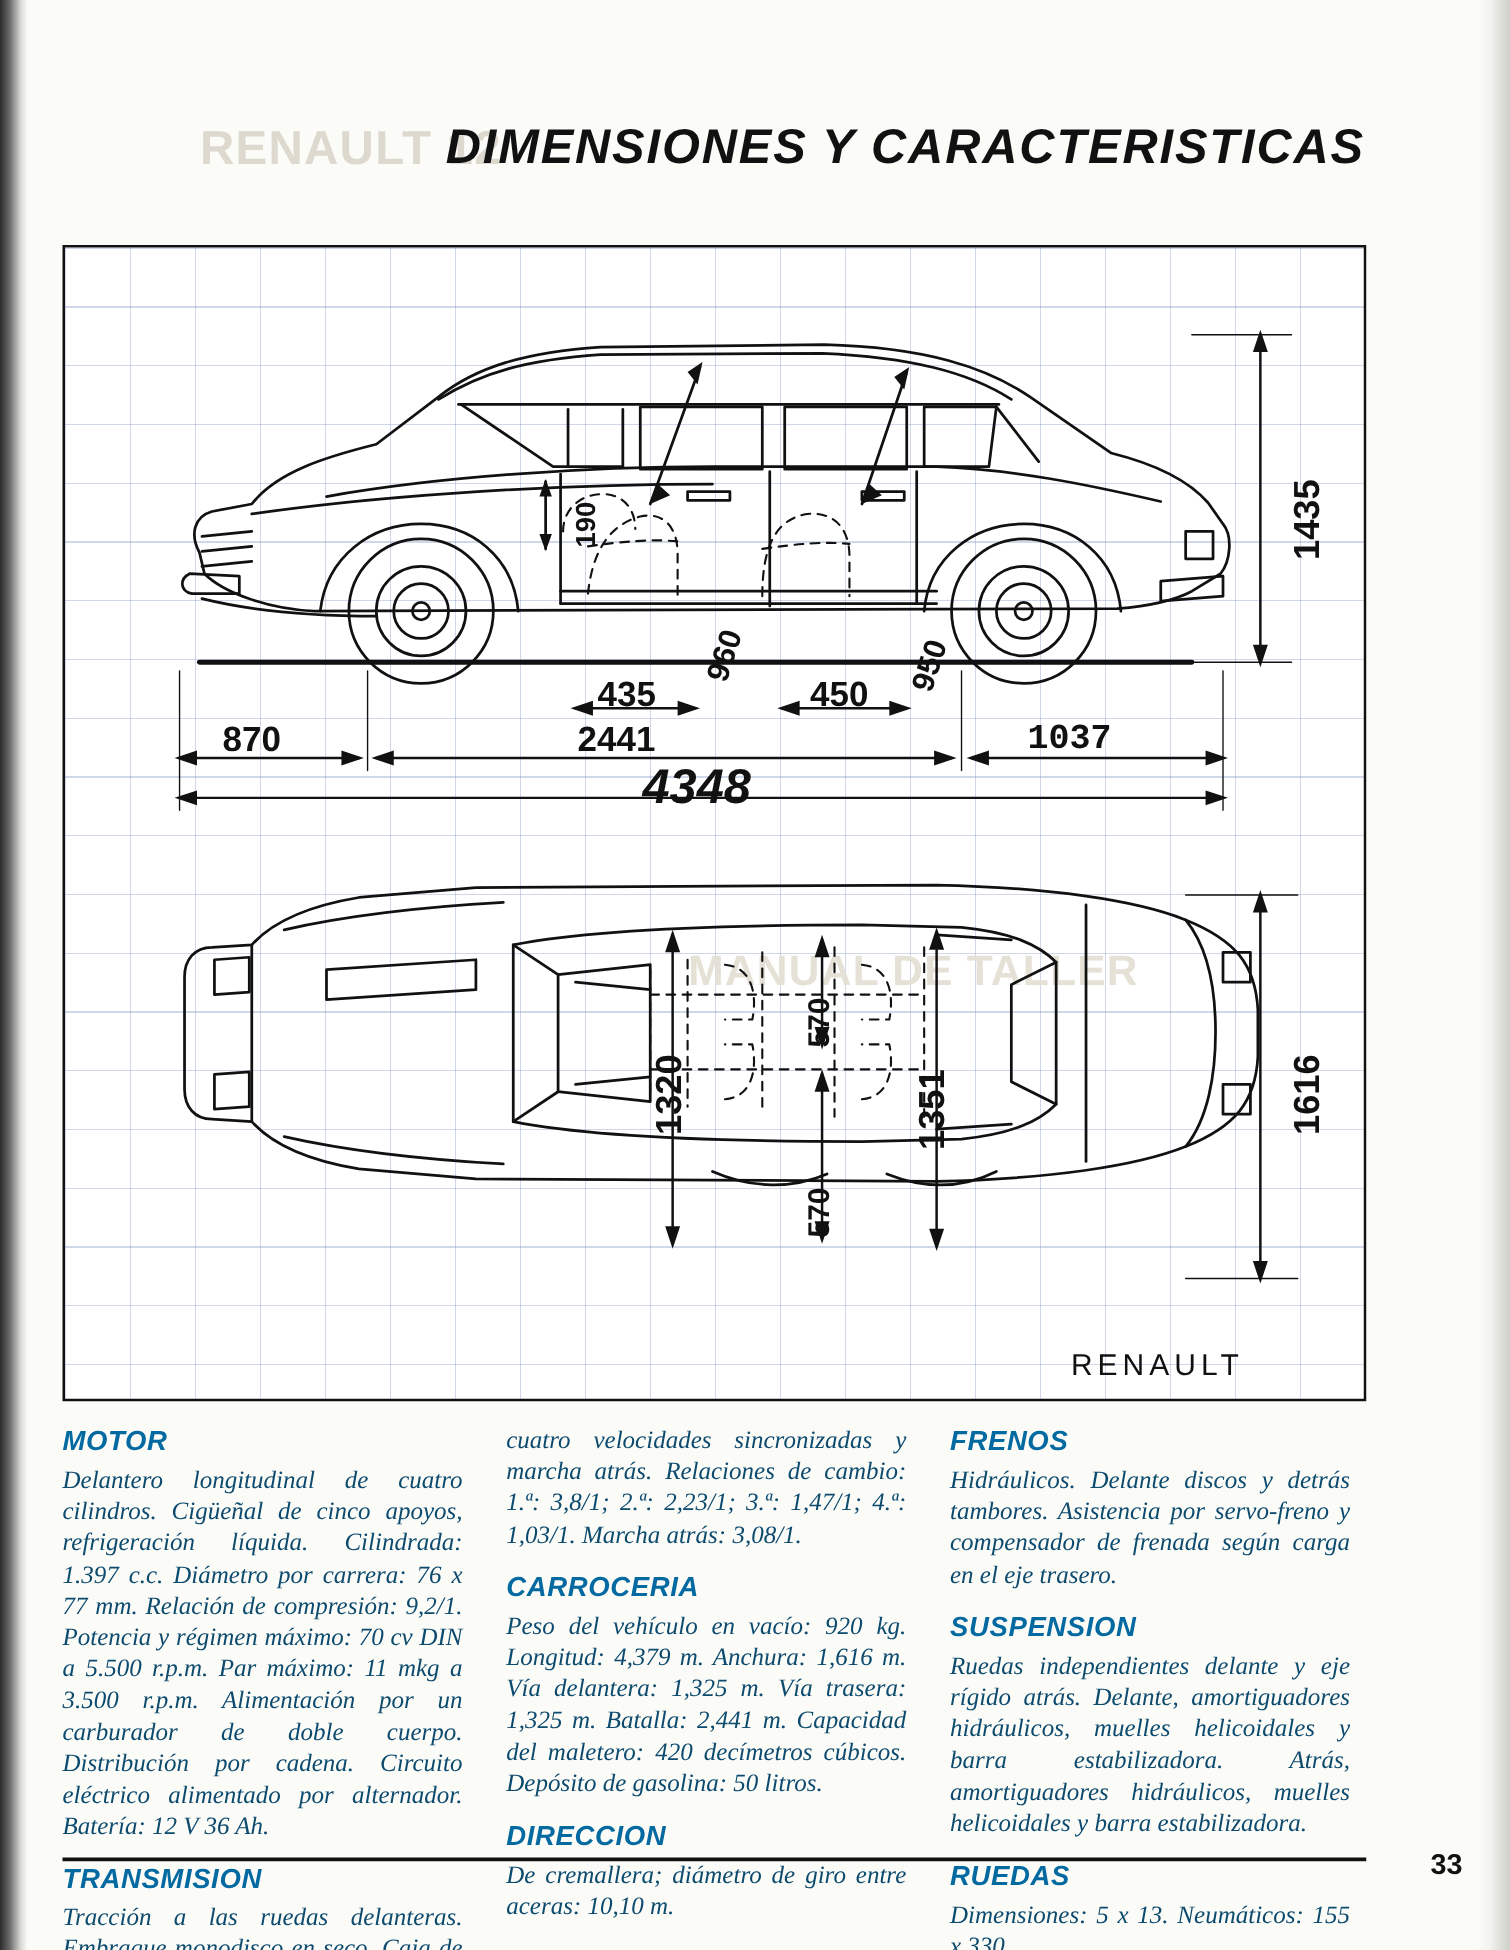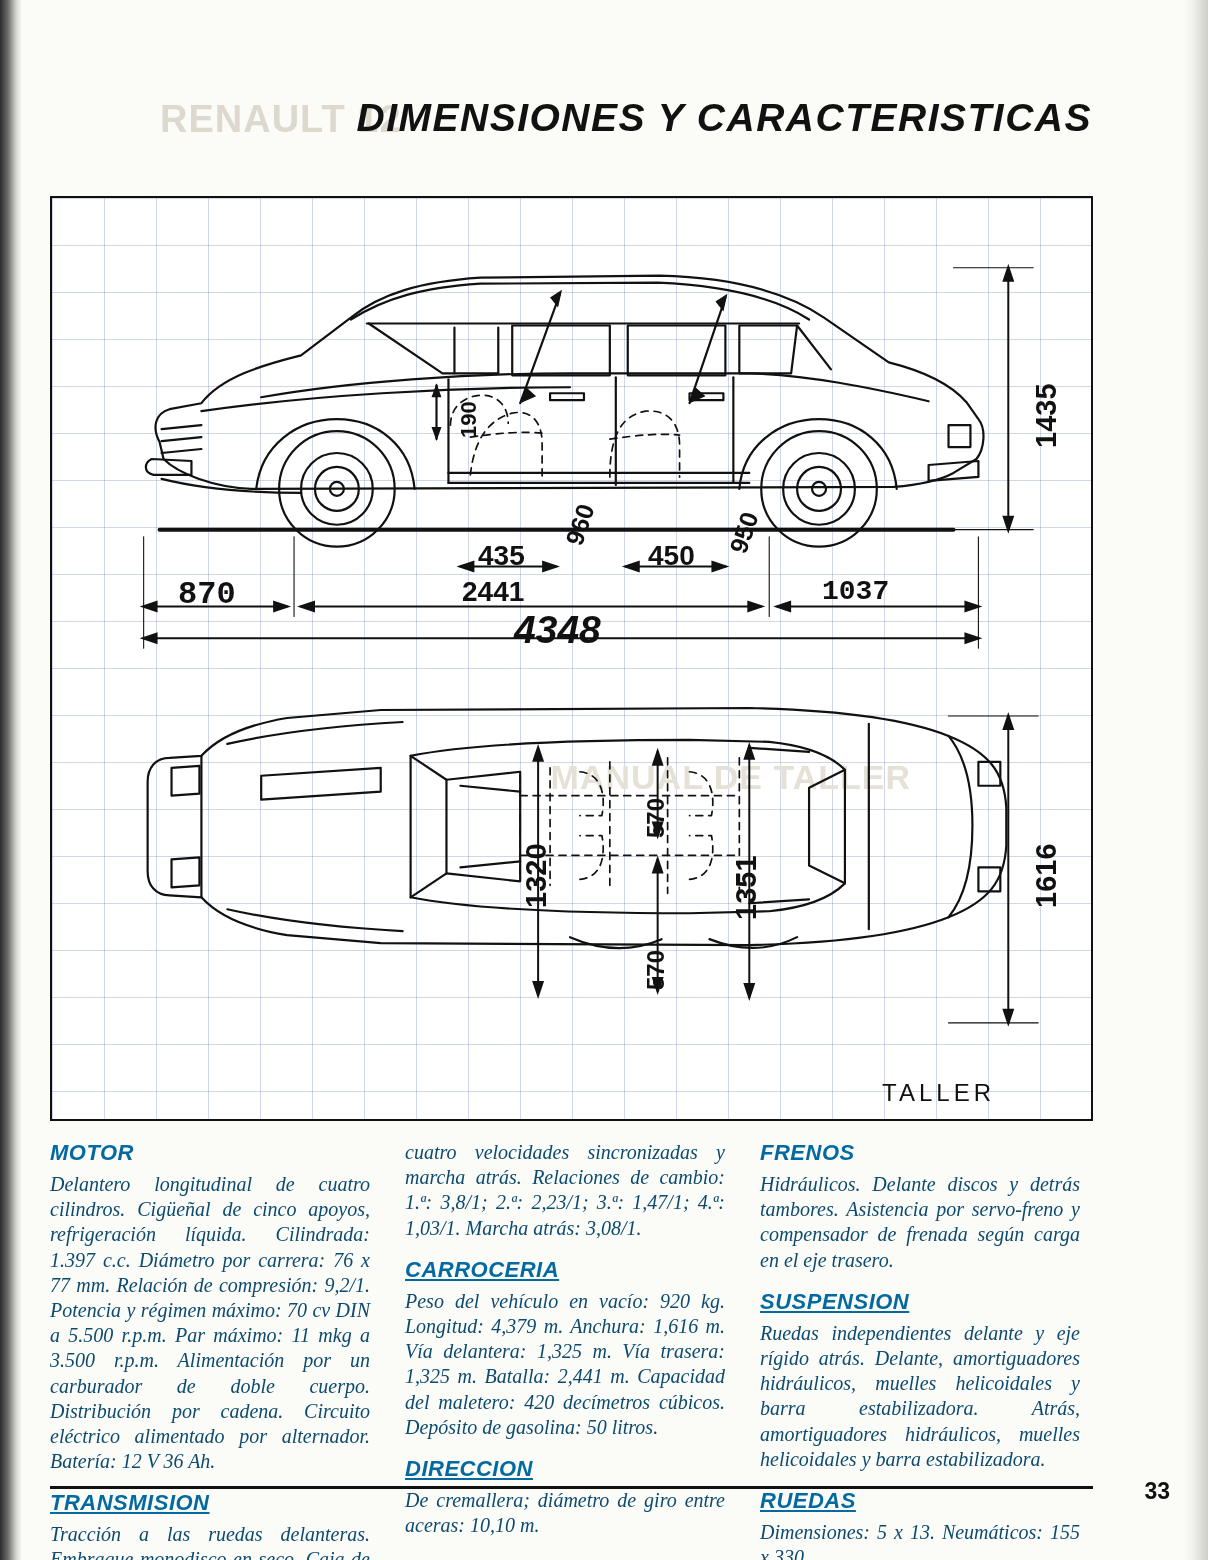--- a/index.html
+++ b/index.html
@@ -81,21 +81,21 @@
   }
   .col.c1{left:0;}
   .col.c2{left:355px;}
   .col.c3{left:710px;}
   h3.sec{
     font-family:"Liberation Sans",sans-serif;
     font-weight:bold;font-style:italic;
     font-size:22px;letter-spacing:.5px;
     margin:0 0 6px 0;color:#0369a1;
   }
-  h3.sec.gap{margin-top:16px;text-decoration:underline;}
+  h3.sec.gap{margin-top:16px;}
   p.body{
     margin:0 0 4px 0;
     font-family:"Liberation Serif",serif;
     font-style:italic;
     font-size:20px;
     line-height:1.26;
     text-align:justify;
     color:#0c4a6e;
   }
   .rule{
@@ -308,32 +308,32 @@
     </svg>
 
     <div class="dim" style="left:508px;top:342px;font-size:25px;transform-origin:left top;transform:rotate(-72deg);">960</div>
     <div class="dim" style="left:672px;top:350px;font-size:25px;transform-origin:left top;transform:rotate(-72deg);">950</div>
     <div class="dim v" style="left:404px;top:240px;font-size:22px;">190</div>
     <div class="dim v" style="left:978px;top:250px;font-size:29px;">1435</div>
 
     <div class="dim" style="left:426px;top:342px;font-size:28px;">435</div>
     <div class="dim" style="left:596px;top:342px;font-size:28px;">450</div>
 
-    <div class="dim" style="left:126px;top:378px;font-size:32px;font-family:Liberation Mono, monospace;">870</div>
+    <div class="dim" style="left:126px;top:378px;font-size:28px;">870</div>
     <div class="dim" style="left:410px;top:378px;font-size:28px;">2441</div>
     <div class="dim" style="left:770px;top:378px;font-size:28px;font-family:Liberation Mono, monospace;">1037</div>
     <div class="dim" style="left:462px;top:410px;font-size:39px;font-style:italic;">4348</div>
 
     <div class="dim v" style="left:978px;top:710px;font-size:29px;">1616</div>
     <div class="dim v" style="left:468px;top:710px;font-size:29px;">1320</div>
     <div class="dim v" style="left:590px;top:640px;font-size:24px;">570</div>
     <div class="dim v" style="left:590px;top:792px;font-size:24px;">570</div>
     <div class="dim v" style="left:678px;top:722px;font-size:29px;">1351</div>
 
-    <div class="renault-mark">TALLER</div>
+    <div class="renault-mark">RENAULT</div>
   </div>
 
   <div class="specs">
 
     <div class="col c1">
       <h3 class="sec">MOTOR</h3>
       <p class="body">Delantero longitudinal de cuatro cilindros. Cigüeñal de cinco apoyos, refrigeración líquida. Cilindrada: 1.397 c.c. Diámetro por carrera: 76 x 77 mm. Relación de compresión: 9,2/1. Potencia y régimen máximo: 70 cv DIN a 5.500 r.p.m. Par máximo: 11 mkg a 3.500 r.p.m. Alimentación por un carburador de doble cuerpo. Distribución por cadena. Circuito eléctrico alimentado por alternador. Batería: 12 V 36 Ah.</p>
       <h3 class="sec gap">TRANSMISION</h3>
       <p class="body">Tracción a las ruedas delanteras. Embrague monodisco en seco. Caja de cambios de</p>
     </div>

